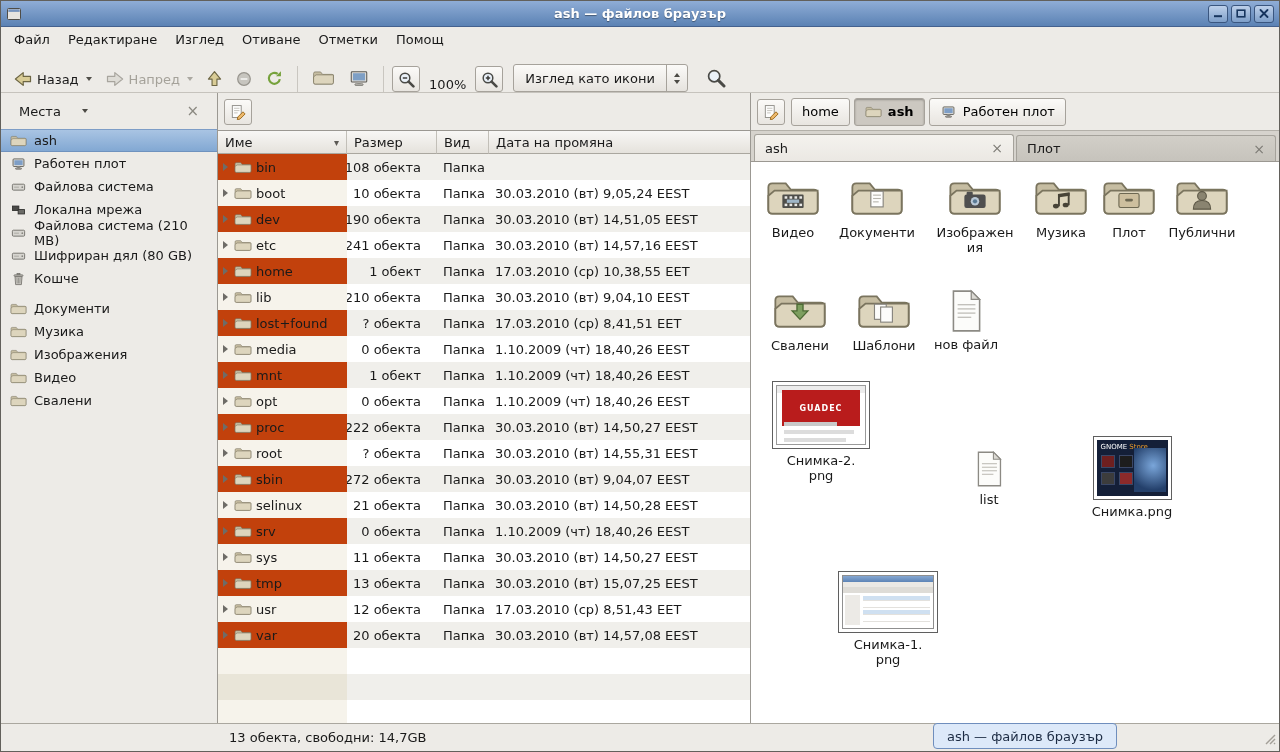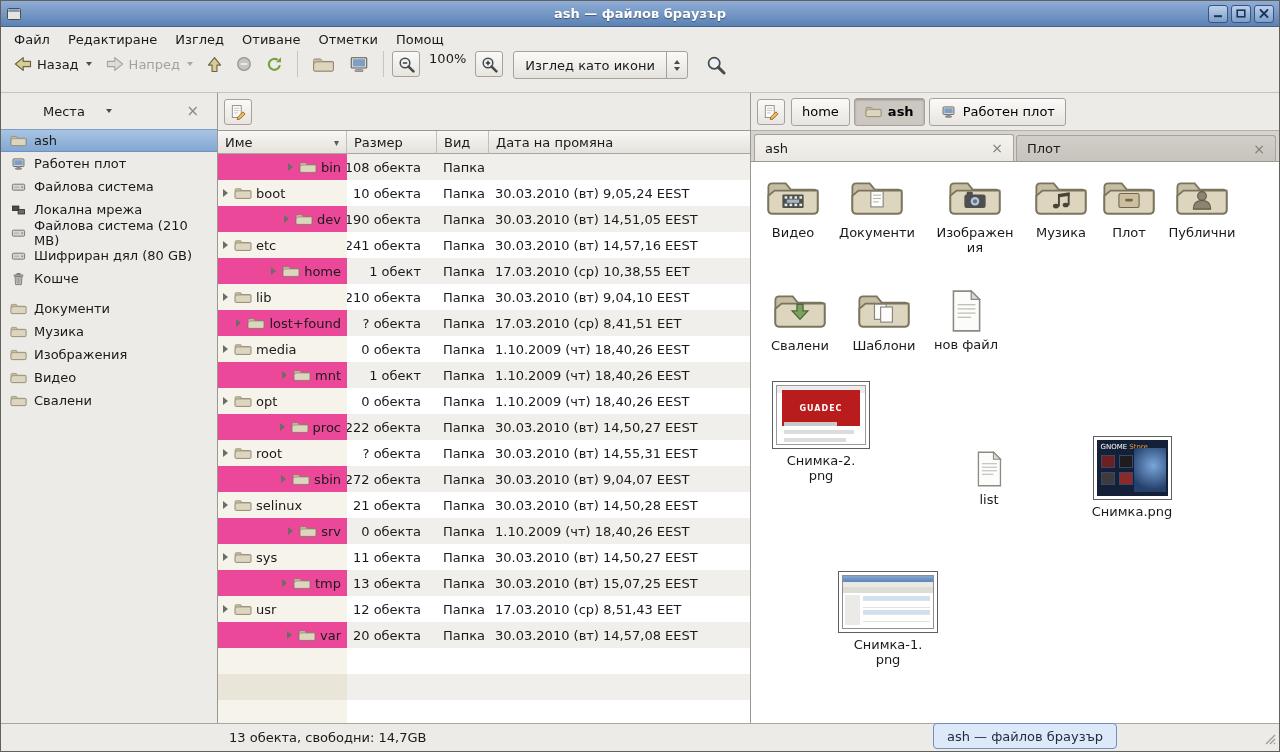--- a/index.html
+++ b/index.html
@@ -16,41 +16,41 @@
   .titlebar .title { position:absolute; left:0; right:0; text-align:center; color:#fff; font-weight:bold; text-shadow:0 1px 1px rgba(0,0,0,.4); }
   .app-icon { z-index:1; display:flex; align-items:center; }
   .win-controls { margin-left:auto; display:flex; gap:3px; z-index:1; }
   .win-btn { width:20px; height:18px; border:1px solid #3a567f; border-radius:3px; background:linear-gradient(#bdd0ea,#7e9fc9); display:flex; align-items:center; justify-content:center; }
 
   
   .menubar { flex:0 0 24px; display:flex; align-items:center; padding:0 4px; background:#edebe7; }
   .menu-item { padding:3px 9px; }
 
   
-  .toolbar { flex:0 0 42px; display:flex; align-items:flex-start; padding:0 7px; gap:2px; border-bottom:1px solid #c6c3bd; background:#edebe7; }
+  .toolbar { flex:0 0 42px; display:flex; align-items:flex-end; padding:0 7px; gap:2px; border-bottom:1px solid #c6c3bd; background:#edebe7; }
   .tb-btn { display:flex; align-items:center; gap:5px; padding:5px 6px; border-radius:3px; }
   .tb-btn.disabled { color:#a5a29a; }
   .dd-arrow { width:0; height:0; border-left:3.5px solid transparent; border-right:3.5px solid transparent; border-top:4px solid #504e49; margin-left:2px; }
   .dd-arrow.dis { border-top-color:#aba8a1; }
   .tb-sep { width:1px; height:26px; background:#c9c6c0; margin:0 6px; }
   .icon-btn { width:28px; height:26px; border:1px solid #a6a29b; border-radius:3px; background:linear-gradient(#fbfaf8,#e8e5e0); display:flex; align-items:center; justify-content:center; }
   .zoom-label { margin:0 7px; }
   .combo { border:1px solid #a6a29b; border-radius:3px; background:linear-gradient(#fbfaf8,#e6e3de); display:flex; align-items:center; height:28px; margin-left:8px; }
   .combo-text { padding:0 11px; min-width:130px; }
   .combo-arrows { border-left:1px solid #a6a29b; height:100%; display:flex; flex-direction:column; align-items:center; justify-content:center; padding:0 7px; gap:3px; }
   .tri-up { width:0; height:0; border-left:3.5px solid transparent; border-right:3.5px solid transparent; border-bottom:4px solid #4c4a45; }
   .tri-down { width:0; height:0; border-left:3.5px solid transparent; border-right:3.5px solid transparent; border-top:4px solid #4c4a45; }
   .search-btn { margin-left:12px; padding:4px; }
 
   
   .main { flex:1; display:flex; min-height:0; }
 
   
   .sidebar { flex:0 0 217px; border-right:1px solid #9b9892; display:flex; flex-direction:column; background:#edebe7; }
-  .sidebar-header { flex:0 0 36px; display:flex; align-items:center; padding:0 18px; gap:21px;margin-left:24px; }
+  .sidebar-header { flex:0 0 36px; display:flex; align-items:center; padding:0 18px; gap:21px; }
   .side-close { margin-left:auto; color:#8b8981; font-size:15px; line-height:1; }
   .side-item { height:23px; display:flex; align-items:center; gap:7px; padding-left:9px; }
   .side-item.selected { background:linear-gradient(#a9c4e3,#82a8d3); border-top:1px solid #7d9dc7; border-bottom:1px solid #6f92be; }
   .side-sep { height:7px; }
   .mini-icon { display:flex; align-items:center; justify-content:center; }
 
   
   .pane-left { flex:0 0 533px; display:flex; flex-direction:column; border-right:1px solid #9b9892; background:#edebe7; min-width:0; }
   .locbar { flex:0 0 37px; display:flex; align-items:center; padding:0 6px; gap:6px; }
   .listview { flex:1; display:flex; flex-direction:column; background:#fff; border-top:1px solid #9b9892; min-height:0; }
@@ -58,21 +58,21 @@
   .hcell { background:linear-gradient(#f8f7f5,#e5e2dc); border-right:1px solid #c2bfb8; border-bottom:1px solid #aaa79f; display:flex; align-items:center; padding:0 7px; }
   .hcell .sort { margin-left:auto; color:#5c5a55; font-size:10px; }
   .c-name { width:129px; flex:0 0 129px; }
   .c-size { width:90px; flex:0 0 90px; }
   .c-type { width:52px; flex:0 0 52px; }
   .c-date { flex:1; border-right:none; }
   .row { display:flex; height:26px; }
   .cell { display:flex; align-items:center; padding:0 6px; white-space:nowrap; overflow:hidden; }
   .row .c-name { gap:4px; padding-left:5px; }
   .row .c-size { justify-content:flex-end; padding-right:16px; }
-  .row.g { background:#f0efeb; } .row.g .c-name { background:#ec4899;justify-content:flex-end; }
+  .row.g { background:#f0efeb; } .row.g .c-name { background:#c2410c; }
   .row.w { background:#ffffff; } .row.w .c-name { background:#f6f3eb; }
   .expander { width:0; height:0; border-top:4px solid transparent; border-bottom:4px solid transparent; border-left:5px solid #6e6c67; margin-right:2px; flex:0 0 auto; }
   .filler { flex:1; position:relative; background:repeating-linear-gradient(to bottom,#ffffff 0 26px,#f0efeb 26px 52px); }
   .filler::before { content:""; position:absolute; left:0; top:0; bottom:0; width:129px; background:repeating-linear-gradient(to bottom,#f6f3eb 0 26px,#e9e5d8 26px 52px); }
 
   
   .pane-right { flex:1; display:flex; flex-direction:column; background:#edebe7; min-width:0; }
   .path-btn { height:28px; border:1px solid #a6a29b; border-radius:3px; background:linear-gradient(#fbfaf8,#e8e5e0); display:flex; align-items:center; gap:6px; padding:0 10px; font-family:inherit; font-size:13px; }
   .path-btn.active { background:#ccc8c1; box-shadow:inset 0 1px 2px rgba(0,0,0,.3); font-weight:bold; }
   .tabbar { flex:0 0 30px; display:flex; align-items:flex-end; background:#d6d3cd; border-top:1px solid #b3b0a9; padding:3px 3px 0 3px; gap:2px; }

